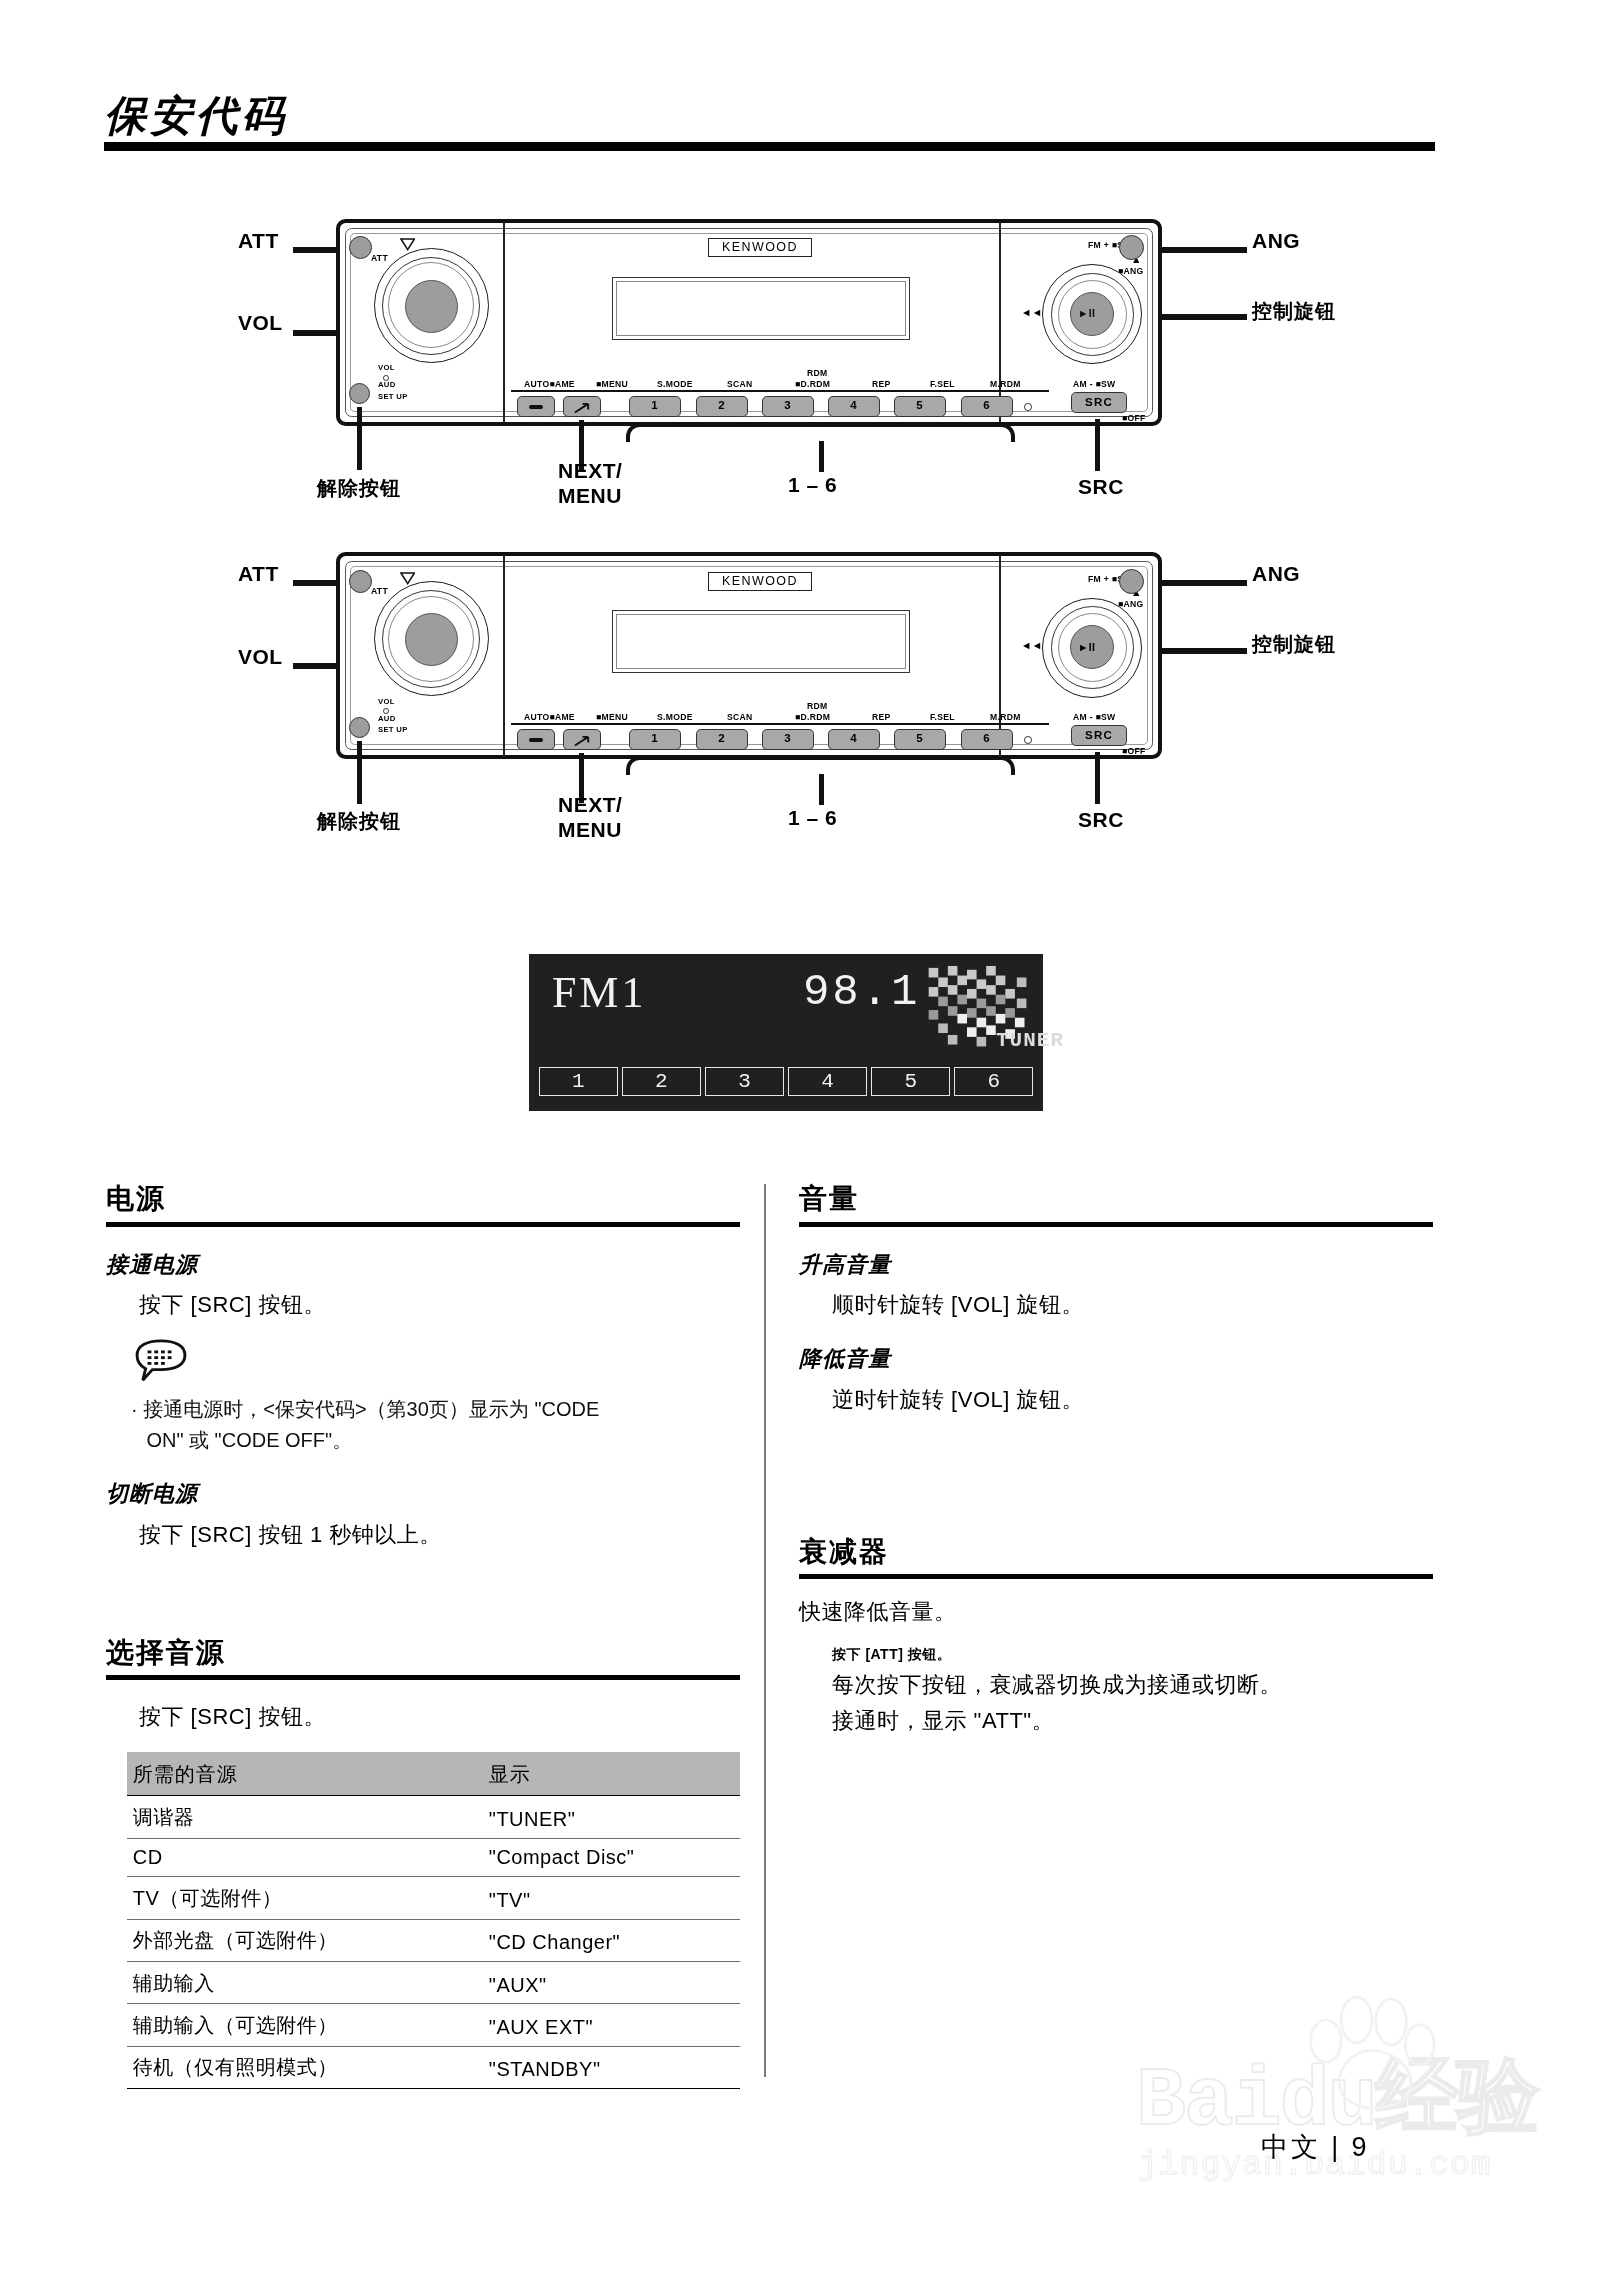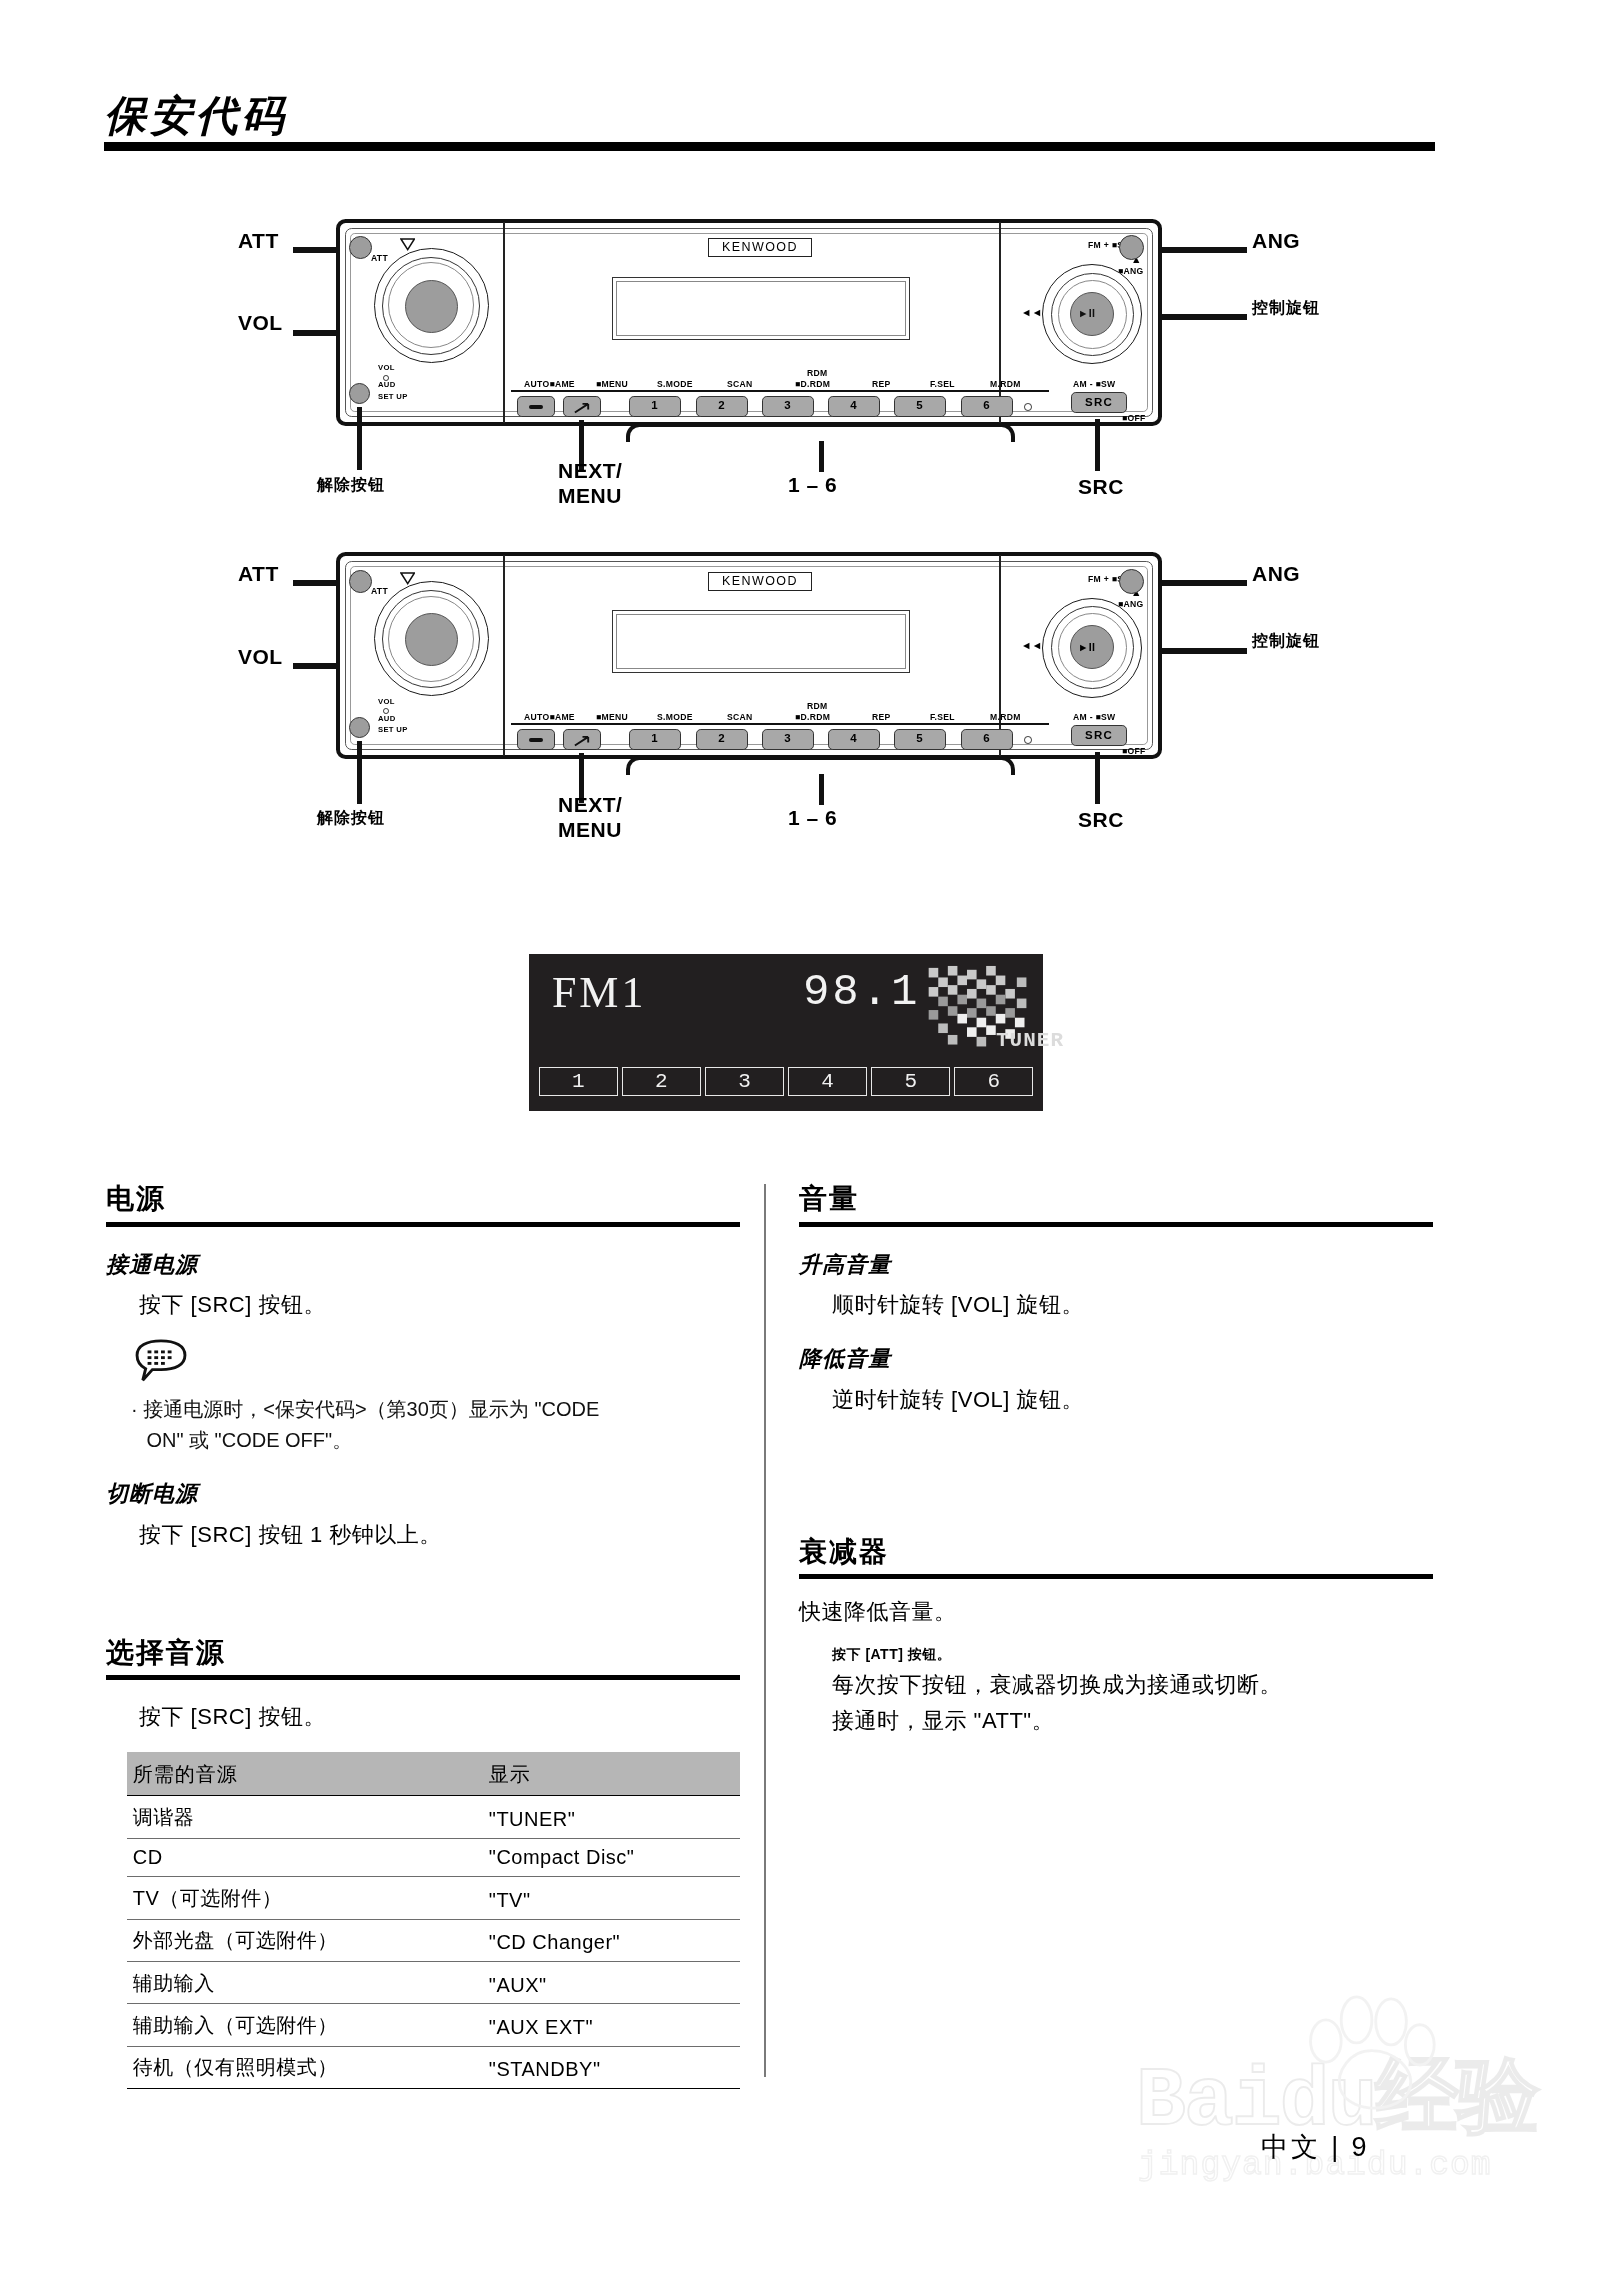--- a/index.html
+++ b/index.html
@@ -129,21 +129,21 @@
     position: absolute; height: 1.9px; background: #111;
   }
 
   
   .callout {
     position: absolute;
     font-size: 21px; font-weight: bold;
     letter-spacing: 0.5px;
     white-space: nowrap;
   }
-  .callout.cn { font-size: 16px; letter-spacing: 1px; }
+  .callout.cn { font-size: 20px; letter-spacing: 1px; }
   .lead-h { position: absolute; height: 5.8px; background: #111; }
   .lead-v { position: absolute; width: 4.8px; background: #111; }
   .brace {
     position: absolute;
     border: 4.8px solid #111;
     border-top-left-radius: 13.4px;
     border-top-right-radius: 13.4px;
     border-bottom: none;
   }
 

